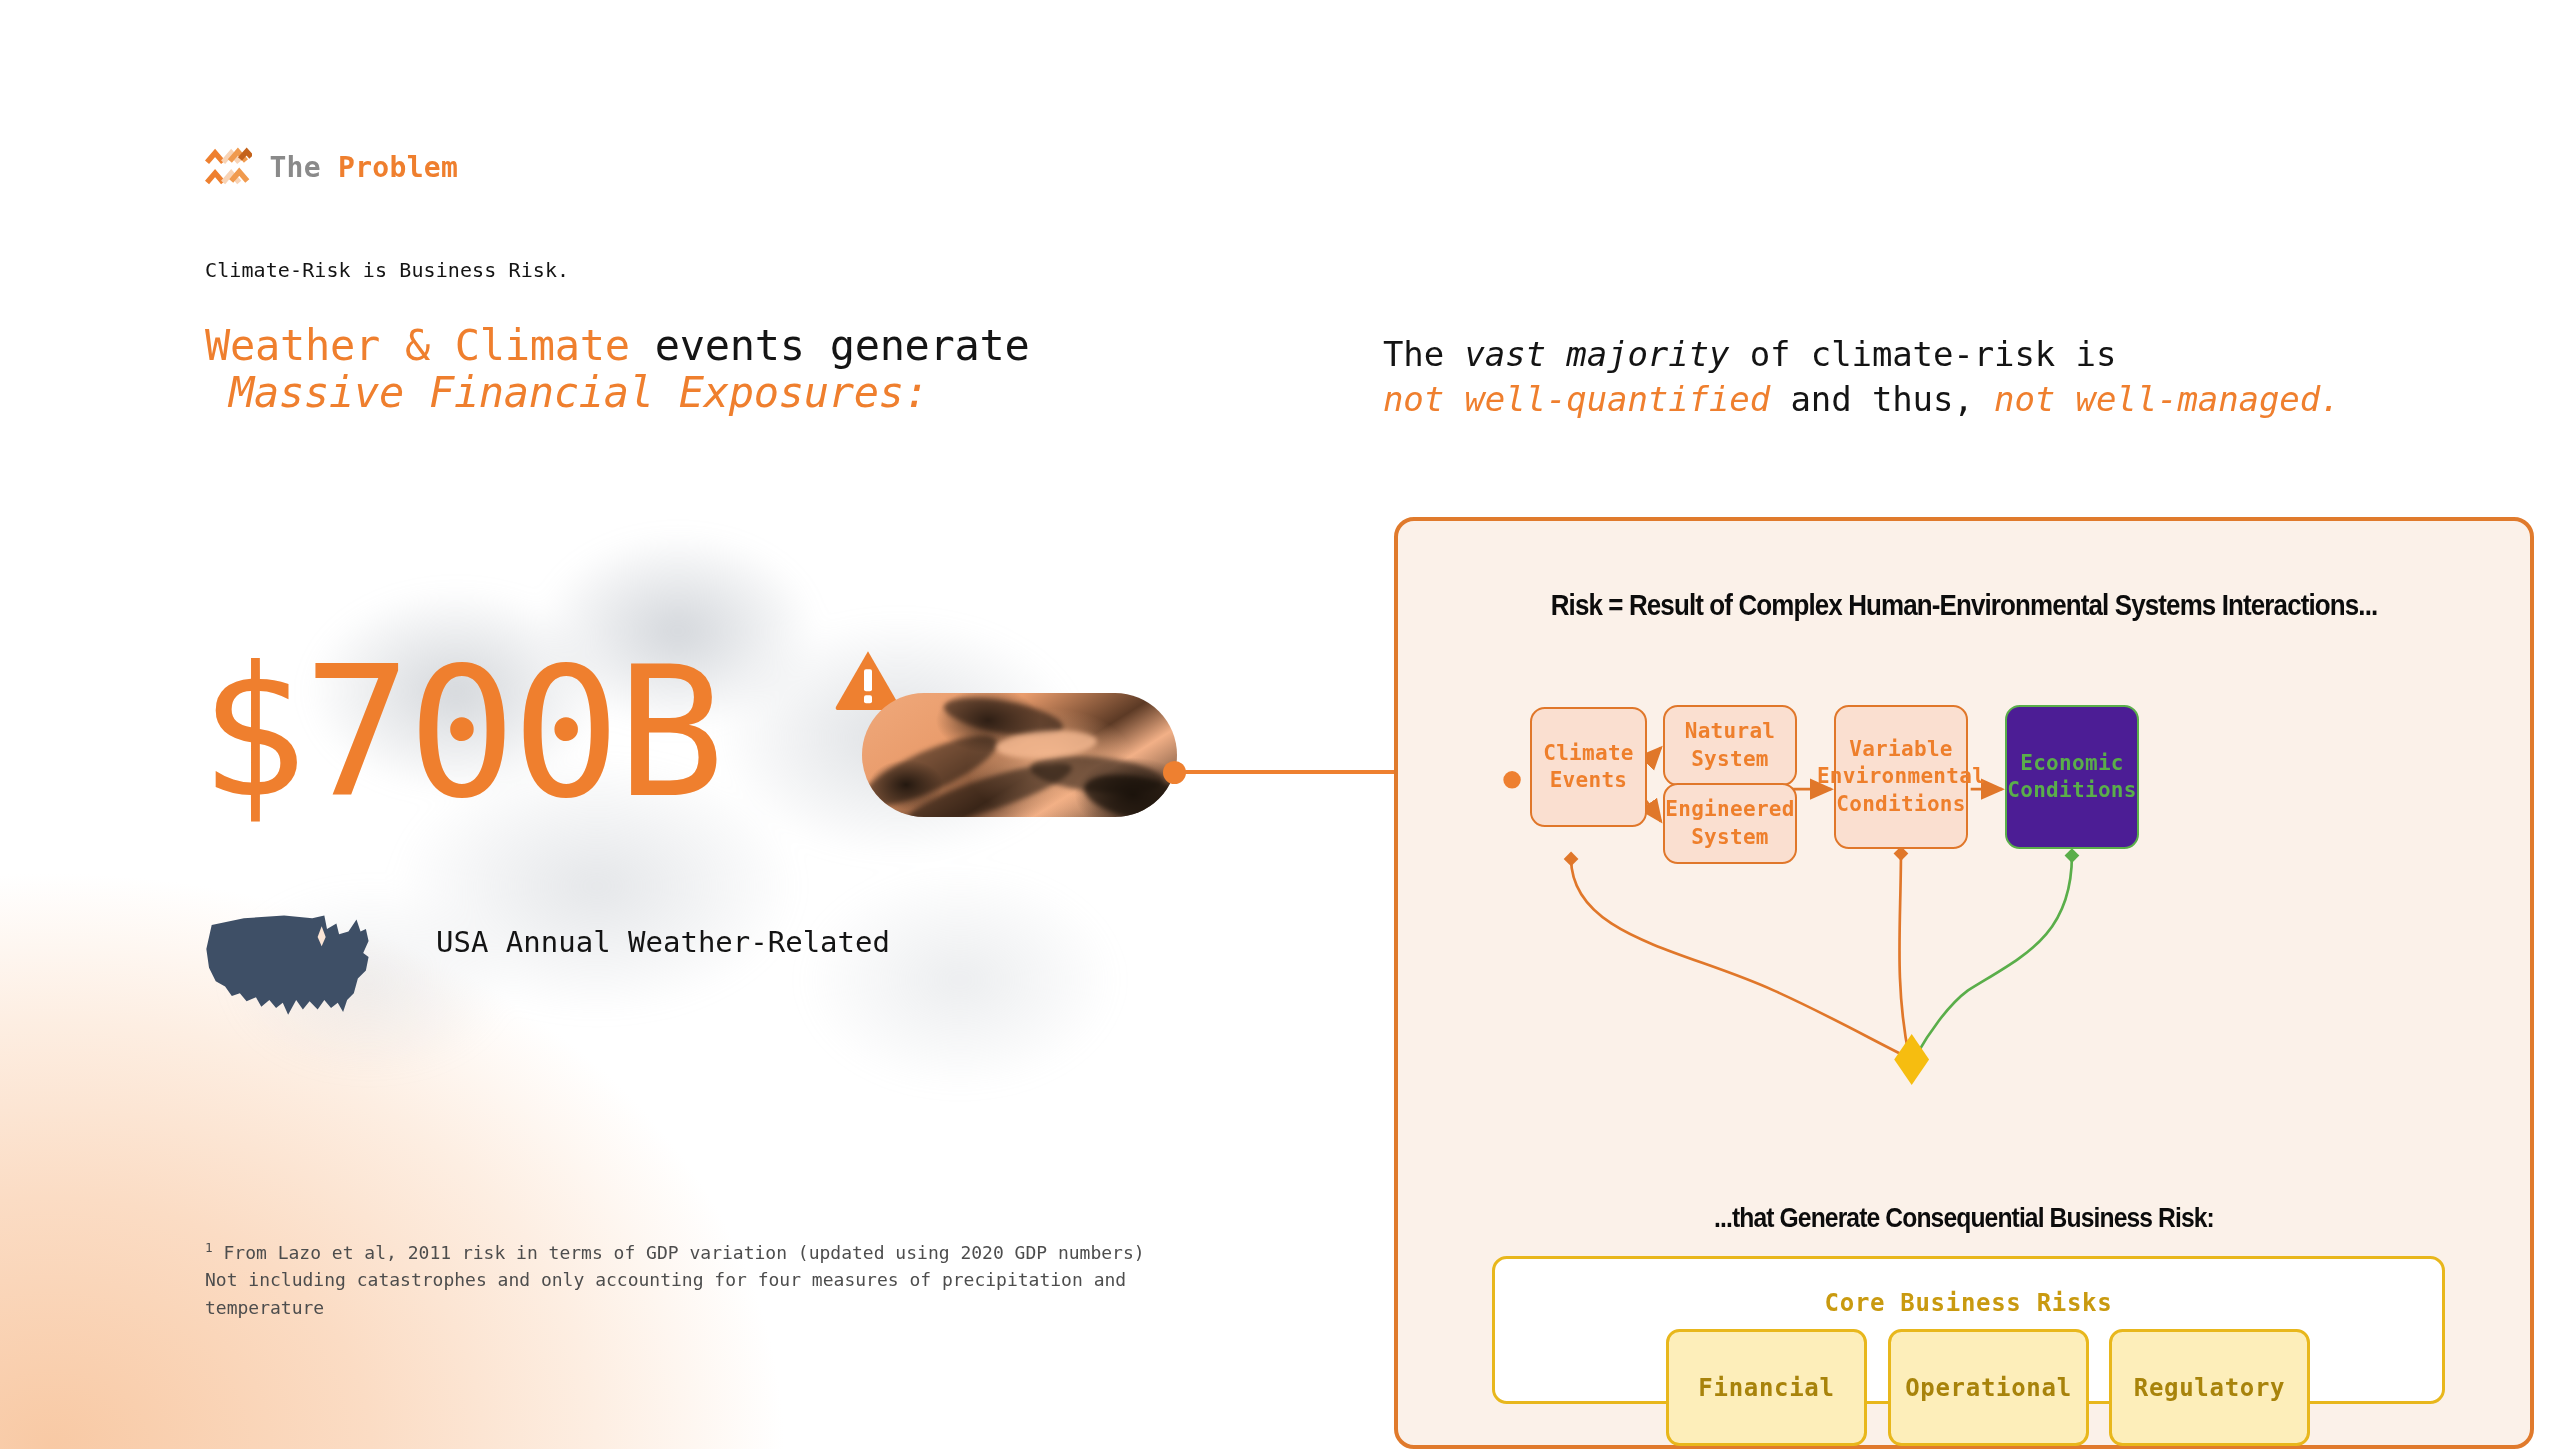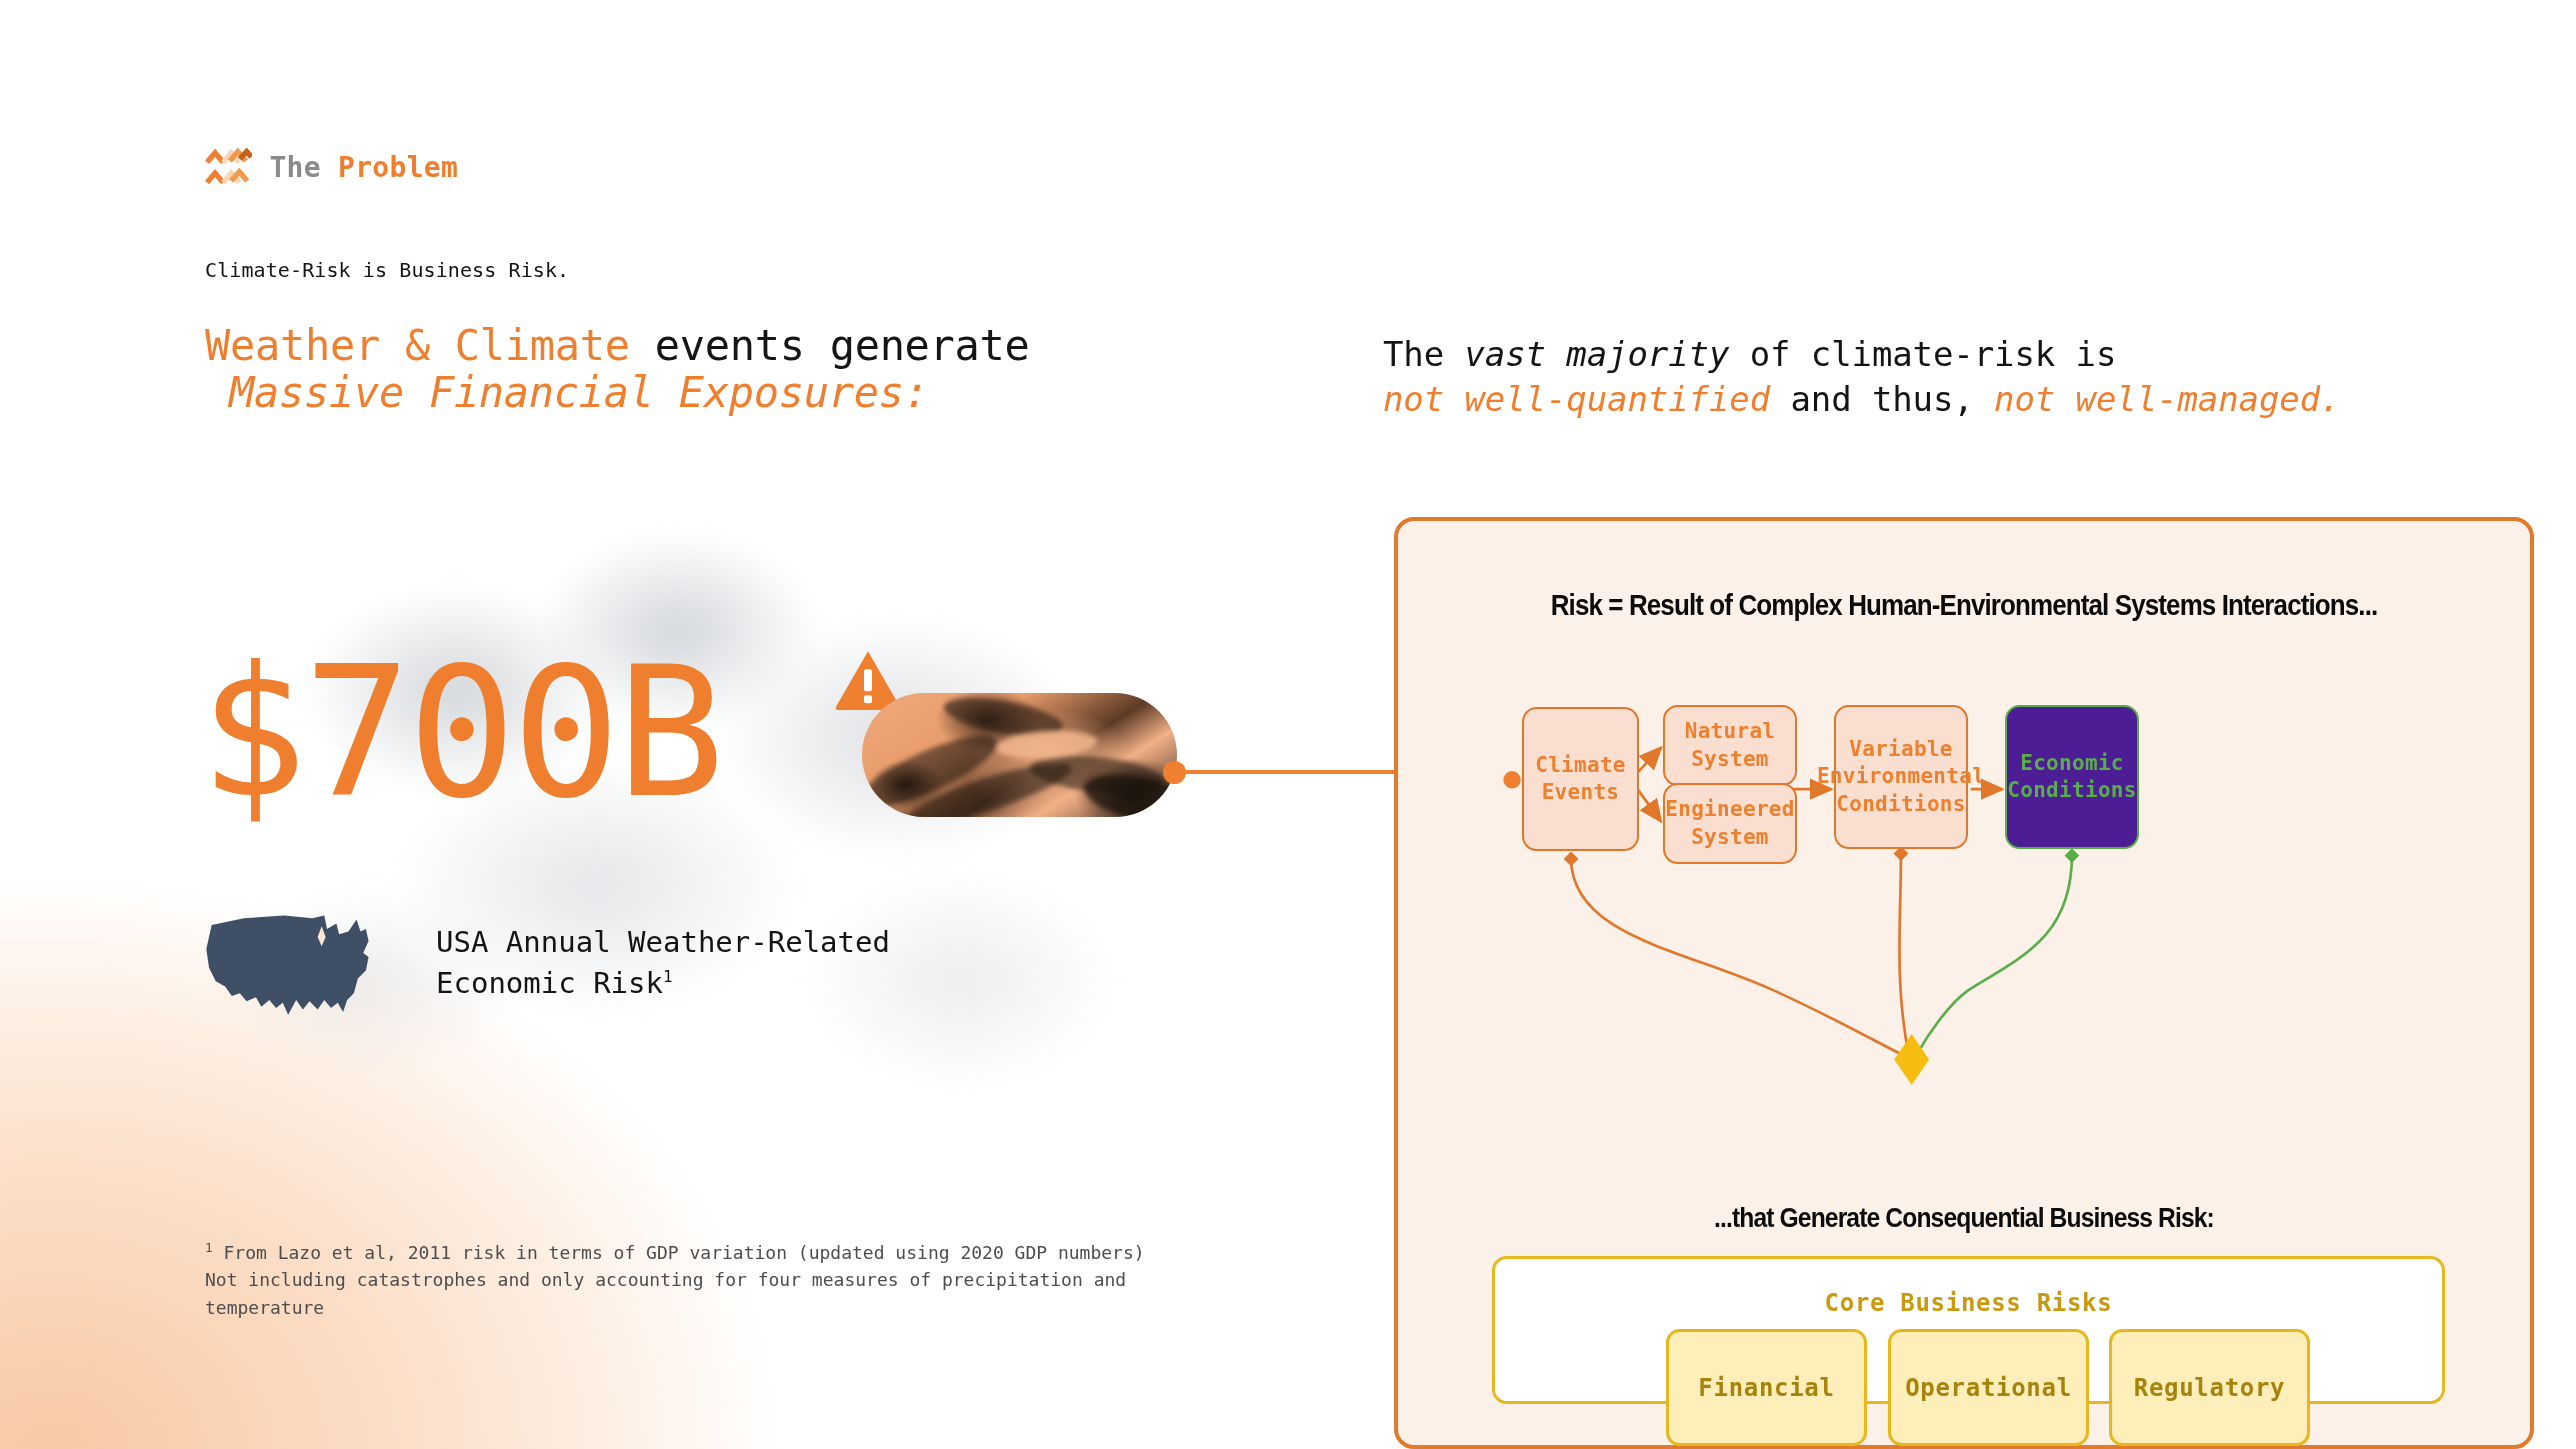--- a/index.html
+++ b/index.html
@@ -126,21 +126,21 @@
 
   
   .node{
     position:absolute; display:flex; align-items:center; justify-content:center;
     text-align:center; border-radius:14.8px; border:2.7px solid #e0772a;
     background:#fadfd0; color:#ee7f2c;
     font-size:21px; font-weight:700; line-height:1.3; letter-spacing:0.3px;
   }
   .node.green{ border-color:#5aae4a; background:#4c1d95; color:#5aae4a; }
 
-  #node-climate{ left:124px; top:186px; width:117px; height:144px; }
+  #node-climate{ left:132px; top:186px; width:117px; height:120px; }
   #node-natural{ left:265px; top:184px; width:134px; height:81px; }
   #node-engineered{ left:265px; top:262px; width:134px; height:81px; }
   #node-vec{ left:436px; top:184px; width:134px; height:144px; }
   #node-econ{ left:607px; top:184px; width:134px; height:144px; }
 
   
   #cbr-box{
     position:absolute; left:94px; top:735px; width:953px; height:148px;
     border:3.4px solid #e8b71c; border-radius:14.8px; background:#ffffff;
   }
@@ -216,23 +216,20 @@
 <svg id="usa-map" viewBox="0 0 270 168">
   <path fill="#3e4f66" d="M10,16 L58,6 L118,2 L160,6 L178,2 L182,22 L196,14 L200,30 L214,26 L226,8 L232,26
     L240,22 L244,40 L236,58 L244,64 L240,84 L228,96 L222,118 L212,128 L206,146 L198,132 L188,140
     L178,128 L168,142 L156,130 L146,142 L136,128 L124,150 L116,132 L106,140 L96,128 L84,138 L76,124
     L62,130 L52,118 L40,122 L30,108 L16,100 L6,80 L2,52 Z"></path>
   <path fill="#fbe5d5" d="M174,18 L180,34 L174,48 L168,34 Z"></path>
 </svg>
 
 <div id="caption">
   <div>USA Annual Weather-Related</div>
-  <div>
-    <span>Economic Risk</span><sup>1</sup>
-  </div>
 </div>
 
 <div id="footnote">
   <sup>1</sup><span> From Lazo et al, 2011 risk in terms of GDP variation (updated using 2020 GDP numbers) Not including catastrophes and only accounting for four measures of precipitation and temperature</span>
 </div>
 
 <div id="lede">
   <div><span>The </span><span class="lede-italic">vast majority</span><span> of climate-risk is</span></div>
   <div><span class="lede-orange">not well-quantified</span><span> and thus, </span><span class="lede-orange">not well-managed.</span></div>
 </div>

